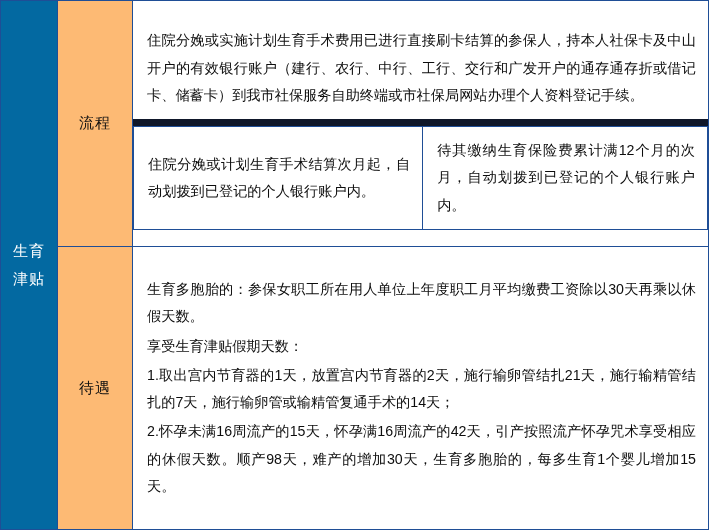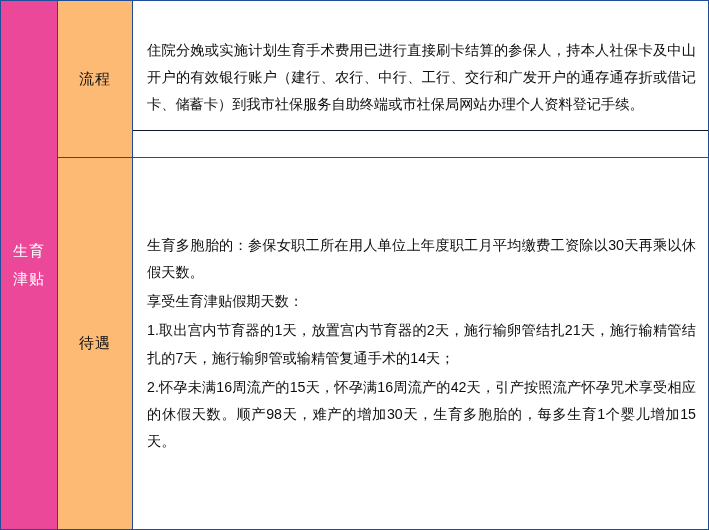--- a/index.html
+++ b/index.html
@@ -26,21 +26,21 @@
     height: 530px;
     table-layout: fixed;
   }
   table.doc td {
     border: 1px solid #1f4e96;
     vertical-align: middle;
     padding: 0;
   }
   .col-label {
     width: 56px;
-    background: #ec4899;
+    background: #0369a1;
     color: #ffffff;
     text-align: center;
     font-size: 15px;
     line-height: 1.9;
     font-weight: normal;
     letter-spacing: 1px;
   }
   .col-sub {
     width: 74px;
     background: #fdba74;
@@ -93,24 +93,38 @@
     <tbody>
       <tr>
         <td class="col-label" rowspan="2">
           <div class="label-stack">
             <span>生育</span>
             <span>津贴</span>
           </div>
         </td>
         <td class="col-sub">流程</td>
         <td class="col-body">
-          <div style="border-bottom:1px solid #0f172a;font-family:Liberation Mono, monospace;">
+          <div style="border-bottom:7px solid #0f172a;">
             <div class="cell-pad">
               <p>住院分娩或实施计划生育手术费用已进行直接刷卡结算的参保人，持本人社保卡及中山开户的有效银行账户（建行、农行、中行、工行、交行和广发开户的通存通存折或借记卡、储蓄卡）到我市社保服务自助终端或市社保局网站办理个人资料登记手续。</p>
             </div>
+          </div>
+          <div>
+            <table class="inner-table">
+              <tbody>
+                <tr>
+                  <td class="inner-left">
+                    <div class="cell-pad">住院分娩或计划生育手术结算次月起，自动划拨到已登记的个人银行账户内。</div>
+                  </td>
+                  <td>
+                    <div class="cell-pad">待其缴纳生育保险费累计满12个月的次月，自动划拨到已登记的个人银行账户内。</div>
+                  </td>
+                </tr>
+              </tbody>
+            </table>
           </div>
         </td>
       </tr>
       <tr>
         <td class="col-sub">待遇</td>
         <td class="col-body">
           <div class="cell-pad">
             <p>生育多胞胎的：参保女职工所在用人单位上年度职工月平均缴费工资除以30天再乘以休假天数。</p>
             <p>享受生育津贴假期天数：</p>
             <p>1.取出宫内节育器的1天，放置宫内节育器的2天，施行输卵管结扎21天，施行输精管结扎的7天，施行输卵管或输精管复通手术的14天；</p>

